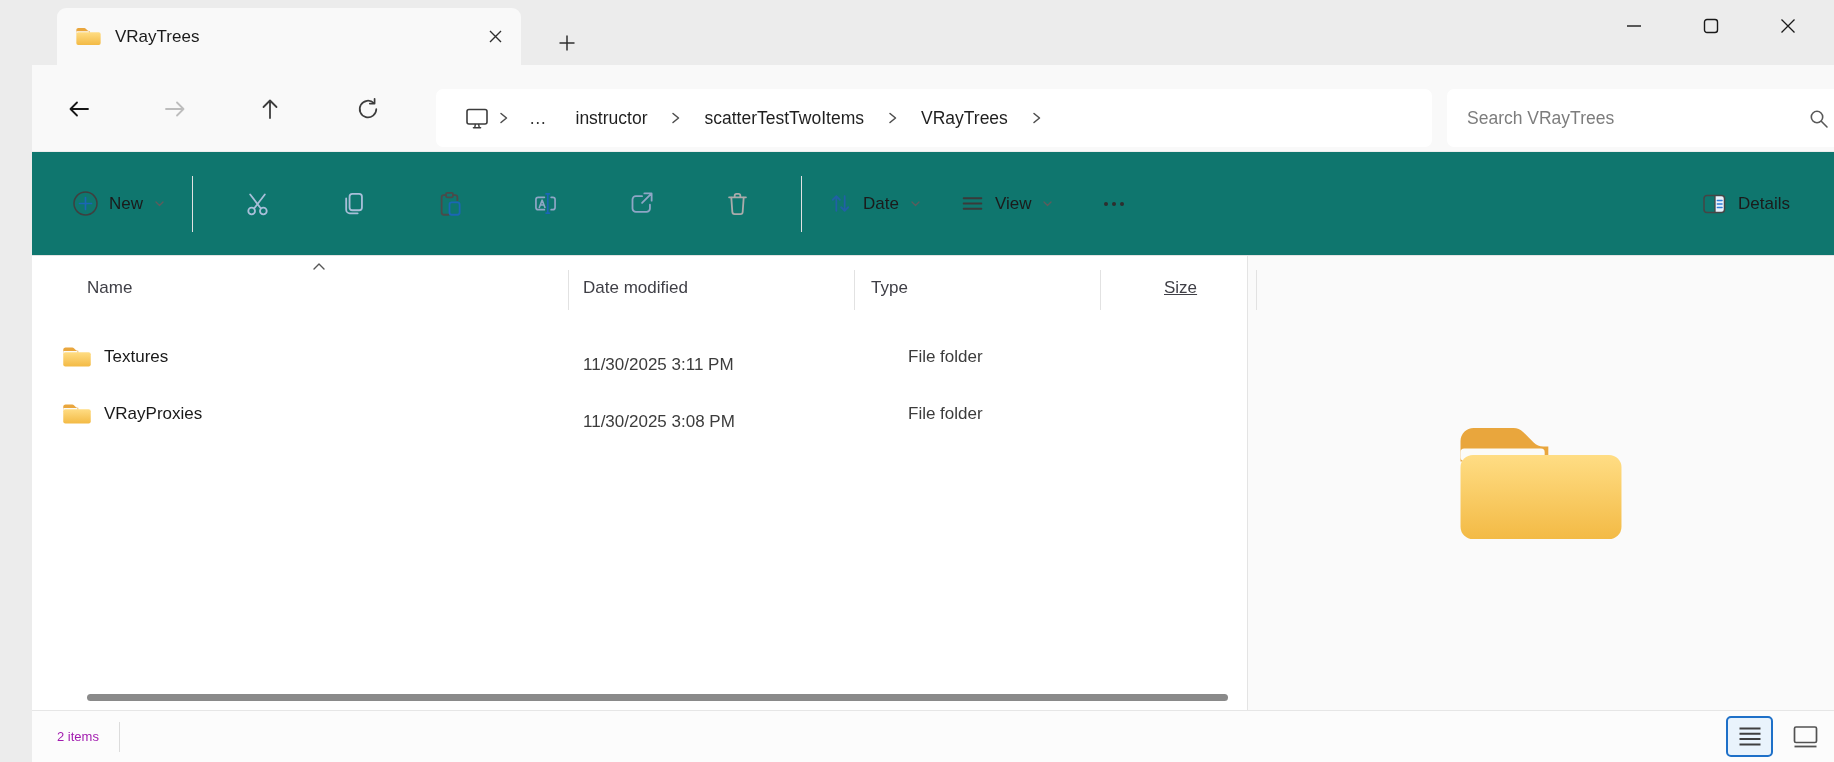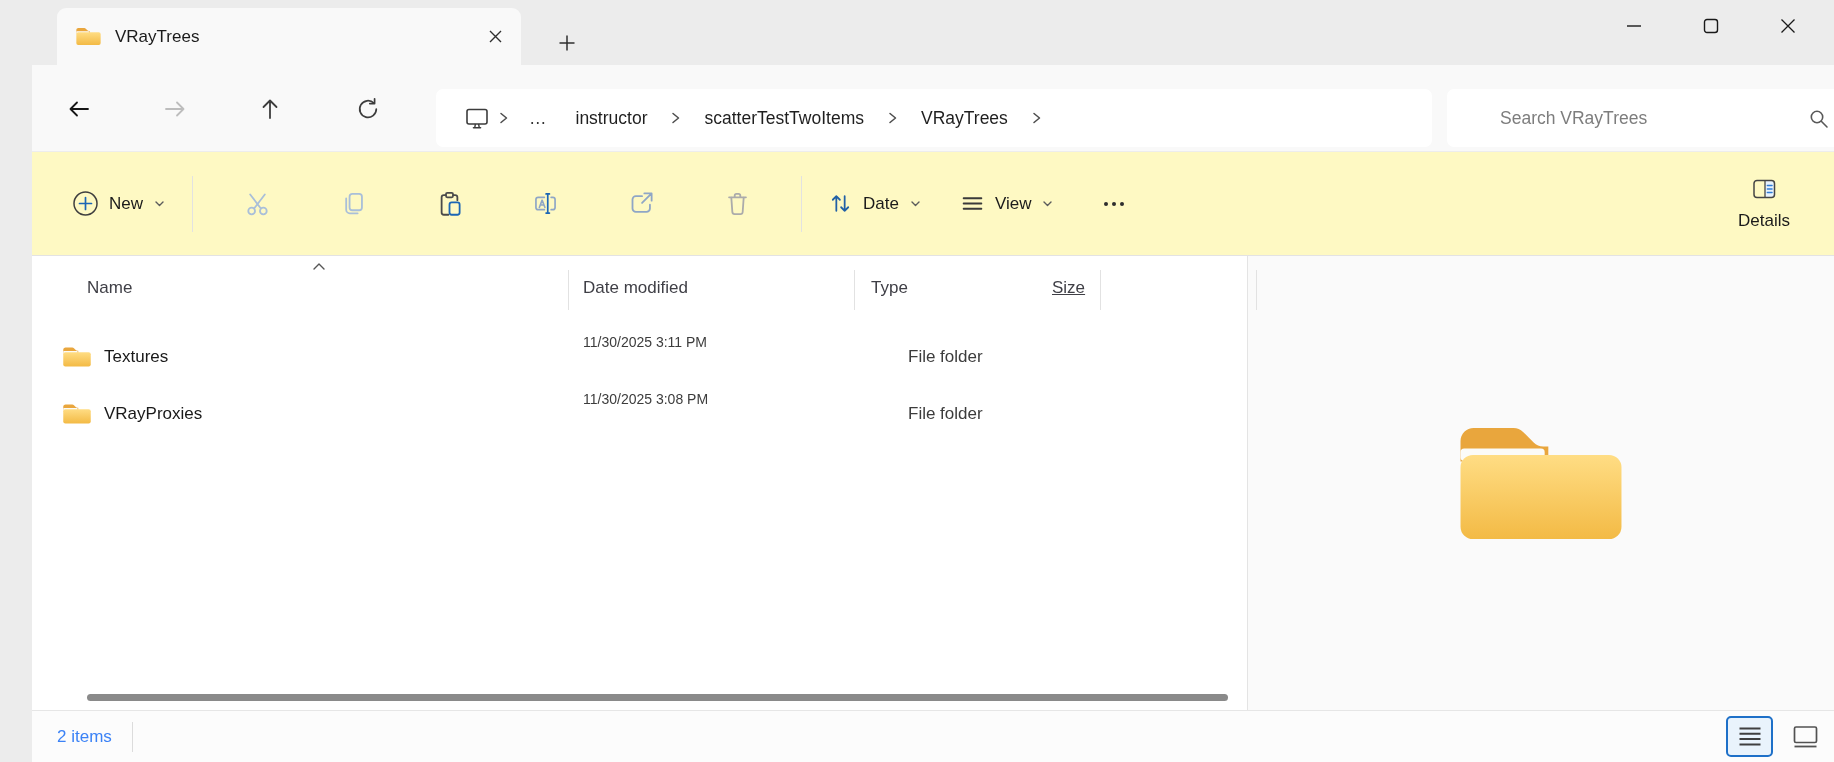--- a/index.html
+++ b/index.html
@@ -45,72 +45,72 @@
   .crumb { padding: 0 15px; white-space: nowrap; cursor: default; }
   .crumb-ellipsis { padding: 0 12px; color: #333; letter-spacing: 2px; }
   .bc-chev { margin: 0 8px; display: flex; align-items: center; }
   .searchbox {
     position: absolute; left: 1415px; top: 24px; width: 402px; height: 58px;
     background: #ffffff; border-radius: 7px;
     display: flex; align-items: center; padding: 0 20px;
   }
   .searchbox input {
     border: none; outline: none; background: transparent; flex: 1;
-    font-family: inherit; font-size: 17.5px; color: #0f766e; margin-left: 33px;
+    font-family: inherit; font-size: 17.5px; color: #0f766e;
   }
   .searchbox input::placeholder { color: #7d7d7d; }
 
   
   .toolbar {
-    height: 104px; background: #fef9c3; border-bottom: 1px solid #e3e3e3;
+    height: 104px; background: #0f766e; border-bottom: 1px solid #e3e3e3;
     display: flex; align-items: center; padding-left: 30px; flex: 0 0 auto;
   }
   .tb-group { display: flex; align-items: center; gap: 10px; border: none; background: transparent; cursor: pointer; border-radius: 5px; padding: 8px 10px; }
   .tb-label { font-size: 17px; color: #1b1b1b; }
   .tb-sep { width: 1px; height: 56px; background: #e2e2e2; margin: 0 16px; flex: 0 0 auto; }
   .tb-icon-btn { width: 56px; height: 56px; margin: 0 20px; flex: 0 0 auto; }
   .tb-more { width: 48px; height: 48px; margin-left: 26px; }
-  .tb-details { margin-left: auto; margin-right: 34px; flex-direction: column; }
+  .tb-details { margin-left: auto; margin-right: 34px; }
 
   
   .content { height: 454px; display: flex; flex: 0 0 auto; background: #f0abfc; }
   .filelist { width: 1237px; position: relative; background: #ffffff; }
   .preview {
     width: 597px; background: #fafafa; border-left: 1px solid #e4e4e4;
     display: flex; align-items: center; justify-content: center;
   }
   .header-row { position: absolute; top: 10px; left: 0; width: 100%; height: 48px; }
   .col-label {
     position: absolute; top: 12px; font-size: 17px; color: #3f3f46; cursor: default;
   }
   .col-name  { left: 55px; }
   .col-date  { left: 551px; text-align: center; }
   .col-type  { left: 839px; text-align: center; }
-  .col-size  { left: 1020px; text-decoration: underline; }
+  .col-size  { left: 1132px; text-decoration: underline; }
   .col-div { position: absolute; top: 4px; width: 1px; height: 40px; background: #e2e2e2; }
   .div-1 { left: 536px; } .div-2 { left: 822px; } .div-3 { left: 1068px; } .div-4 { left: 1224px; }
   .sort-caret { position: absolute; left: 280px; top: -4px; }
   .rows { position: absolute; top: 74px; left: 0; width: 100%; }
   .file-row { position: relative; height: 57px; cursor: default; }
   .file-row .row-icon { position: absolute; left: 30px; top: 15px; }
   .file-row .cell-name { position: absolute; left: 72px; top: 17px; font-size: 17px; color: #191919; }
-  .file-row .cell-date { position: absolute; left: 551px; top: 4px; font-size: 14px; color: #3c3c3c; }
+  .file-row .cell-date { position: absolute; left: 551px; top: 25px; font-size: 17px; color: #3c3c3c; }
   .file-row .cell-type { position: absolute; left: 876px; top: 17px; font-size: 17px; color: #3c3c3c; }
   .file-row .cell-size { position: absolute; left: 1080px; top: 17px; font-size: 17px; color: #3c3c3c; }
   .hscroll-thumb {
     position: absolute; left: 55px; top: 438px; width: 1141px; height: 7px;
     background: #8a8a8a; border-radius: 4px; cursor: grab;
   }
 
   
   .statusbar {
     height: 52px; background: #fcfcfc; border-top: 1px solid #e6e6e6;
     display: flex; align-items: center; padding: 0 8px 0 25px; flex: 0 0 auto;
   }
-  .items-count { font-size: 17px; color: #3b82f6; }
+  .items-count { font-size: 13px; color: #a21caf; }
   .status-sep { width: 1px; height: 30px; background: #dcdcdc; margin-left: 20px; }
   .view-toggle-active {
     width: 47px; height: 41px; border: 2px solid #1e70c8; background: #e9f3fc;
     border-radius: 5px; margin-left: auto; margin-right: 13px;
   }
   .view-toggle { width: 38px; height: 38px; margin-right: 2px; }
 </style>
 </head>
 <body>
 

